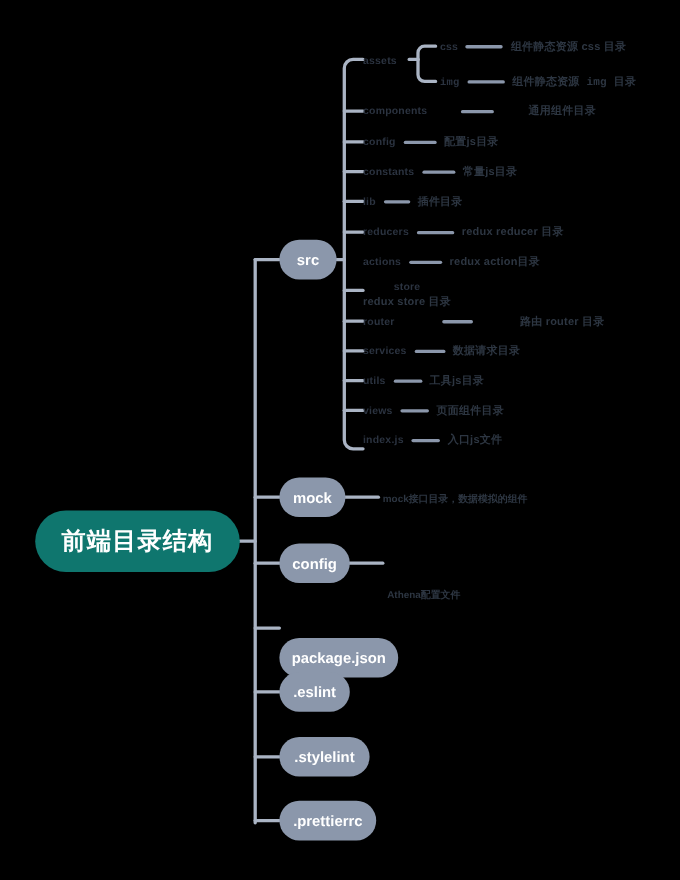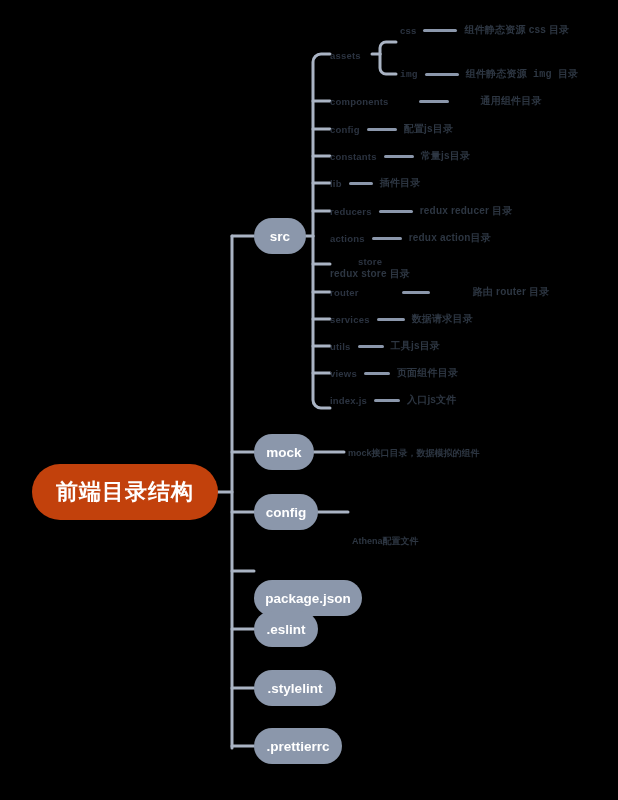--- a/index.html
+++ b/index.html
@@ -7,21 +7,21 @@
     width:618px;height:800px;position:relative;overflow:hidden;
     font-family:"Liberation Sans","DejaVu Sans",sans-serif;
     background:#000;
   }
   #canvas{position:absolute;inset:0;}
   svg.wires{position:absolute;left:0;top:0;width:618px;height:800px;}
 
   
   .root-node{
     position:absolute;left:32px;top:464px;width:186px;height:56px;
-    background:#c2410c;border-radius:28px;
+    background:#0f766e;border-radius:28px;
     display:flex;align-items:center;justify-content:center;
     color:#ffffff;font-size:22px;font-weight:700;letter-spacing:1px;
   }
 
   
   .pill{
     position:absolute;background:#8b97ab;border-radius:18px;
     display:flex;align-items:center;justify-content:center;
     color:#ffffff;font-size:13.5px;font-weight:700;
     height:36px;
@@ -123,21 +123,21 @@
     <span>.stylelint</span>
   </div>
 
   <div class="pill" style="left:254px;top:728px;width:88px;">
     <span>.prettierrc</span>
   </div>
 
   <div class="side-desc" style="left:348px;top:447px;">mock接口目录，数据模拟的组件</div>
   <div class="side-desc" style="left:352px;top:535px;">Athena配置文件</div>
 
-  <div class="leaf" style="left:400px;top:22px;">
+  <div class="leaf" style="left:400px;top:34px;">
     <span class="key">css</span>
     <span class="dash" style="width:34px;"></span>
     <span class="desc">组件静态资源 css 目录</span>
   </div>
 
   <div class="leaf" style="left:400px;top:66px;font-family:Liberation Mono, monospace;">
     <span class="key">img</span>
     <span class="dash" style="width:34px;"></span>
     <span class="desc">组件静态资源 img 目录</span>
   </div>

